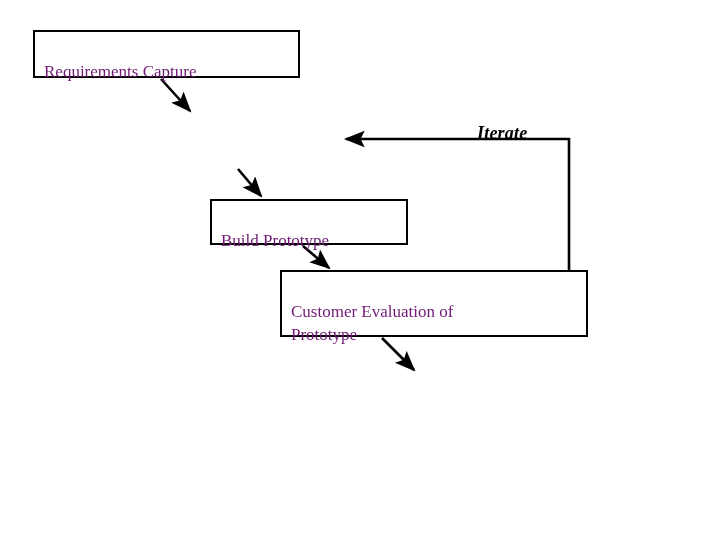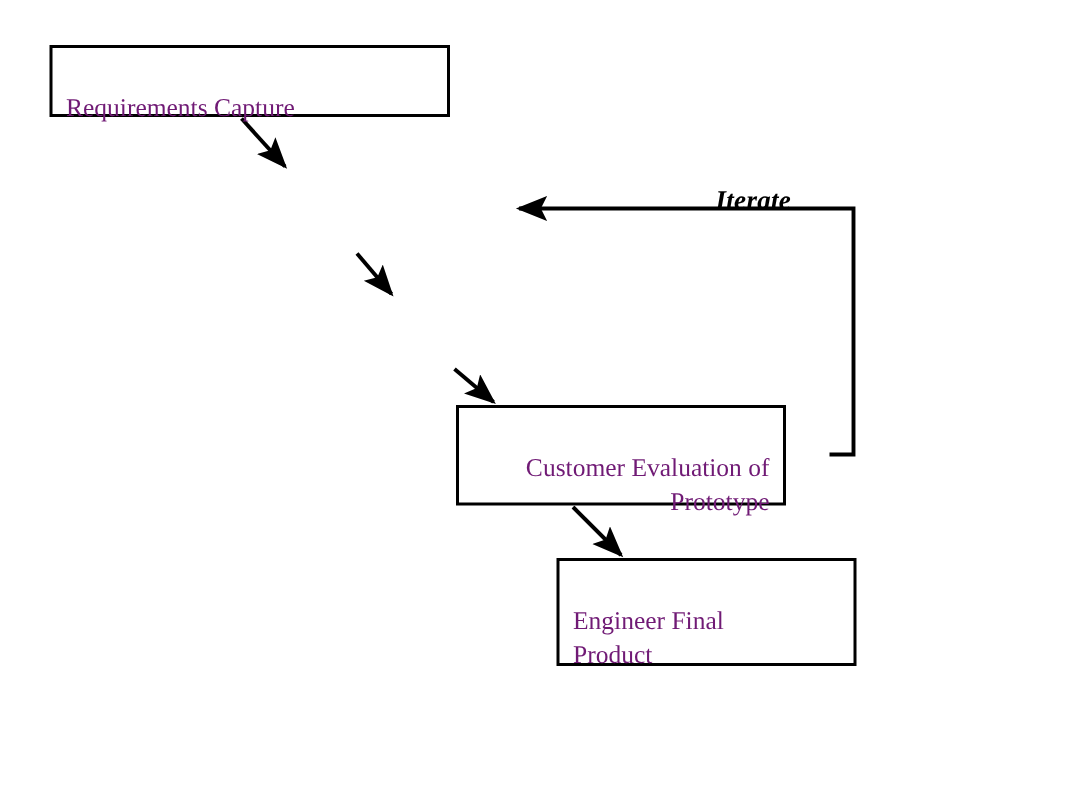--- a/index.html
+++ b/index.html
@@ -30,21 +30,21 @@
   #node-requirements {
     left: 33px; top: 30px; width: 267px; height: 48px;
   }
   #node-quick-design {
     left: 101px; top: 114px; width: 241px; height: 54px;
   }
   #node-build-prototype {
     left: 210px; top: 199px; width: 198px; height: 46px;
   }
   #node-customer-eval {
-    left: 304px; top: 270px; width: 220px; height: 67px; text-align: right;
+    left: 280px; top: 270px; width: 308px; height: 67px;
   }
   #node-engineer-final {
     left: 371px; top: 372px; width: 200px; height: 72px;
   }
   #node-quick-design .node-label,
   #node-requirements .node-label,
   #node-build-prototype .node-label {
     display: block;
   }
   .iterate-label {
@@ -98,27 +98,26 @@
     <line x1="382" y1="338" x2="414" y2="370" stroke="#000000" stroke-width="2.6" marker-end="url(#arrowhead)"></line>
 
     <path d="M 553,303 L 569,303 L 569,139 L 346,139" fill="none" stroke="#000000" stroke-width="2.6" marker-end="url(#arrowhead)"></path>
   </svg>
 
   <div class="node" id="node-requirements">
     <span class="node-label">Requirements Capture</span>
   </div>
 
 
+  <div class="node" id="node-build-prototype">
+    <span class="node-label">Build Prototype</span>
+  </div>
 
   <div class="node" id="node-customer-eval">
     <span class="node-label">Customer Evaluation of
 Prototype</span>
   </div>
 
-  <div class="node" id="node-engineer-final">
-    <span class="node-label">Engineer Final
-Product</span>
-  </div>
 
   <div class="iterate-label">Iterate</div>
 
 
 </div>
 
 </body></html>

